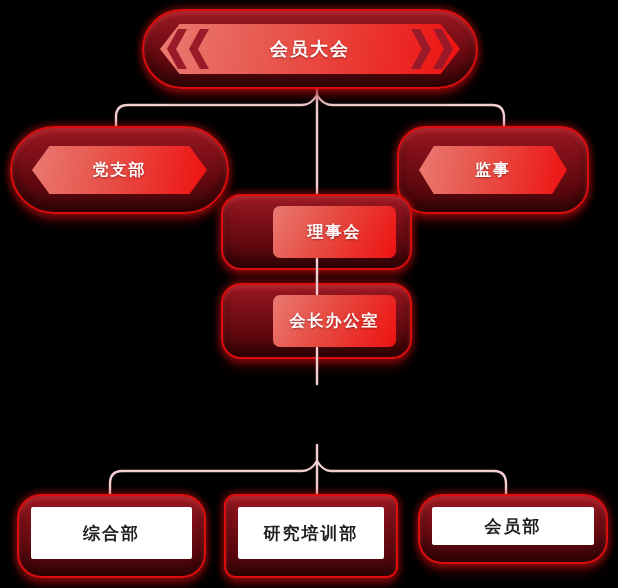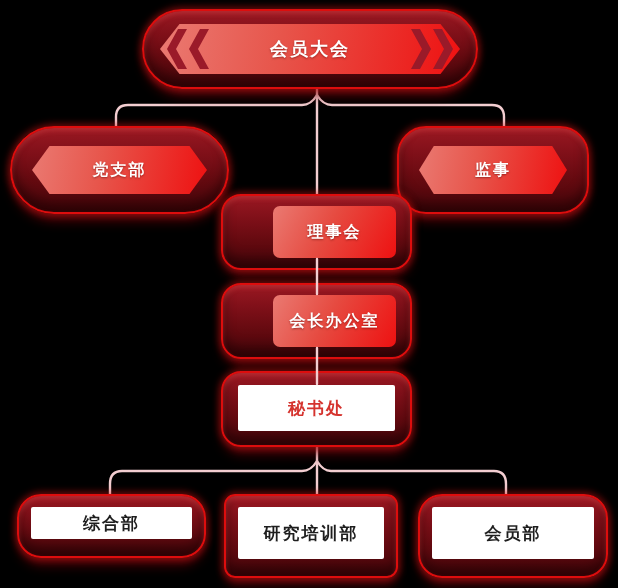--- a/index.html
+++ b/index.html
@@ -42,23 +42,23 @@
   #node-congress{left:142px;top:9px;width:336px;height:80px;}
   #node-congress .inner{left:16px;right:16px;top:13px;bottom:13px;font-size:18px;}
   #node-party{left:10px;top:126px;width:219px;height:88px;border-radius:44px;}
   #node-supervisor{left:397px;top:126px;width:192px;height:88px;border-radius:29px;}
   #node-party .inner,#node-supervisor .inner{left:20px;right:20px;top:18px;bottom:18px;}
   #node-council{left:221px;top:194px;width:191px;height:76px;border-radius:20px;}
   #node-president{left:221px;top:283px;width:191px;height:76px;border-radius:20px;}
   #node-council .inner,#node-president .inner{left:14px;right:14px;top:10px;bottom:10px;}
   #node-secretariat{left:221px;top:371px;width:191px;height:76px;border-radius:20px;}
   #node-secretariat .white{left:15px;right:15px;top:12px;bottom:14px;}
-  #node-general{left:17px;top:494px;width:189px;height:64px;border-radius:24px;}
+  #node-general{left:17px;top:494px;width:189px;height:84px;border-radius:24px;}
   #node-research{left:224px;top:494px;width:174px;height:84px;border-radius:11px;}
-  #node-member{left:418px;top:494px;width:190px;height:84px;border-radius:24px;}
+  #node-member{left:418px;top:494px;width:190px;height:70px;border-radius:24px;}
   #node-general .white,#node-research .white,#node-member .white{left:12px;right:12px;top:11px;bottom:17px;}
 
   
   .chev{position:absolute;width:20px;height:40px;top:50%;transform:translateY(-50%);background:#9a1a29;}
   .chev-left{clip-path:polygon(100% 0,55% 0,0 50%,55% 100%,100% 100%,45% 50%);}
   .chev-right{clip-path:polygon(0 0,45% 0,100% 50%,45% 100%,0 100%,55% 50%);}
   .cl1{left:7px;} .cl2{left:29px;} .cr1{right:7px;} .cr2{right:29px;}
 </style>
 </head>
 <body>
@@ -100,25 +100,20 @@
       <span>理事会</span>
     </div>
   </div>
 
   <div class="shell" id="node-president">
     <div class="inner grad-d">
       <span>会长办公室</span>
     </div>
   </div>
 
-  <div class="shell" id="node-secretariat">
-    <div class="white red-text">
-      <span>秘书处</span>
-    </div>
-  </div>
 
   <div class="shell" id="node-general">
     <div class="white dark-text">
       <span>综合部</span>
     </div>
   </div>
   <div class="shell" id="node-research">
     <div class="white dark-text">
       <span>研究培训部</span>
     </div>

